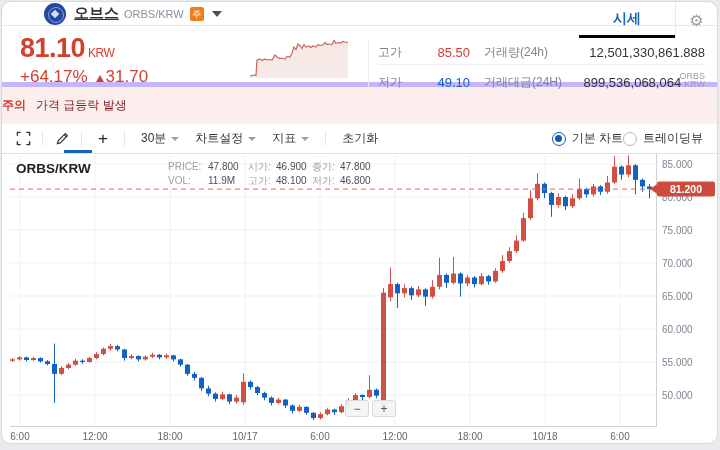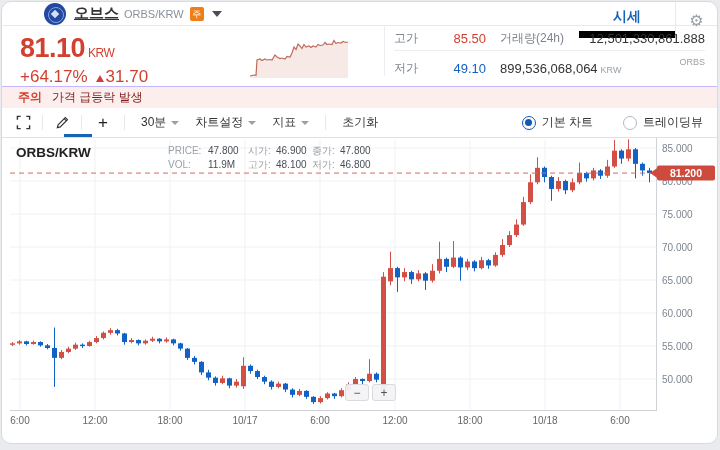--- a/index.html
+++ b/index.html
@@ -17,65 +17,65 @@
           background:#cfe0f7; transform:rotate(45deg); }
   .coin-name { margin-left:8px; font-size:15px; font-weight:bold; color:#333; text-decoration:underline; }
   .coin-pair { margin-left:5px; font-size:11px; color:#8a909a; }
   .caution-badge { margin-left:6px; width:14px; height:14px; background:#f07d17; border-radius:2px;
           color:#fff; font-size:9px; line-height:14px; text-align:center; }
   .coin-caret { margin-left:8px; width:0; height:0; border-left:5px solid transparent;
           border-right:5px solid transparent; border-top:6px solid #4a4f57; }
   .tabs { position:absolute; right:42px; top:0; height:36px; display:flex; }
   .tab { width:96px; height:36px; display:flex; align-items:center; justify-content:center;
          font-size:14px; color:#333; cursor:pointer; }
-  .tab.active { color:#1763b6; font-weight:bold; border-bottom:7px solid #000000; }
+  .tab.active { color:#1763b6; font-weight:bold; border-bottom:3px solid #000000; }
   .gear-cell { position:absolute; right:0; top:0; width:42px; height:36px; border-left:1px solid #e7e9ec;
          display:flex; align-items:center; justify-content:center; }
   .gear { font-size:16px; color:#9aa0a8; cursor:pointer; }
 
   
-  .pricebar { position:relative; height:61px; border-bottom:1px solid #c4b5fd; }
+  .pricebar { position:relative; height:61px; border-bottom:5px solid #c4b5fd; }
   .price-block { position:absolute; left:18px; top:7px; }
   .big-price { font-size:27px; font-weight:bold; color:#d24030; letter-spacing:-0.5px; }
   .big-price .unit { font-size:12px; font-weight:normal; margin-left:3px; }
   .change-line { margin-top:3px; font-size:17px; color:#d24030; }
   .up-arrow { display:inline-block; width:0; height:0; border-left:4px solid transparent;
          border-right:4px solid transparent; border-bottom:7px solid #d24030; margin:0 2px 0 8px; }
   .spark-box { position:absolute; left:246px; top:6px; width:102px; height:48px; }
-  .stats { position:absolute; left:366px; top:0; right:12px; border-left:1px solid #eceef0; padding-left:9px;margin-left:16px; }
+  .stats { position:absolute; left:366px; top:14px; right:12px; border-left:1px solid #eceef0; padding-left:9px; }
   .stat-row { display:flex; height:25px; align-items:center; }
   .stat-row.first { border-bottom:1px solid #eceef0; }
   .stat-row.second { padding-top:9px; }
   .s-left { width:92px; display:flex; justify-content:space-between; align-items:center; }
   .s-right { flex:1; display:flex; justify-content:space-between; align-items:center; padding-left:14px; }
   .s-label { font-size:12px; color:#7d8590; }
   .s-val { font-size:13px; }
   .s-val.red { color:#d24030; }
   .s-val.blue { color:#1261c4; }
   .s-val.dark { color:#333; }
   .s-sub-unit { font-size:9px; color:#9aa0a8; margin-left:3px; }
   .unit-orbs { position:absolute; right:0; top:31px; font-size:9px; color:#9aa0a8; }
 
   
-  .warnbar { height:21px; background:#fbeeec; display:flex; align-items:center; padding-left:16px; }
+  .warnbar { height:37px; background:#fbeeec; display:flex; align-items:center; }
   .warn-tag { font-size:12px; font-weight:bold; color:#d24030; }
   .warn-text { font-size:12px; color:#7f1d1d; margin-left:10px; }
 
   
   .toolbar { position:relative; height:30px; border-bottom:1px solid #dfe1e5; display:flex; align-items:center;
          padding-left:10px; background:#fff; }
   .tb-sep { width:1px; height:15px; background:#e6e8eb; margin:0 8px; }
   .tb-icon { display:flex; align-items:center; justify-content:center; width:22px; height:22px; cursor:pointer; }
   .tb-plus { font-size:17px; color:#222; cursor:pointer; width:26px; text-align:center; }
   .plus-underline { position:absolute; left:62px; bottom:0; width:28px; height:3px; background:#1763b6; }
   .tb-drop { display:flex; align-items:center; font-size:12px; color:#333; cursor:pointer; margin:0 8px; }
   .caret-down { width:0; height:0; border-left:4px solid transparent; border-right:4px solid transparent;
          border-top:4px solid #9aa0a8; margin-left:5px; }
   .tb-btn { font-size:12px; color:#333; cursor:pointer; margin:0 8px; }
-  .radios { margin-left:auto; display:flex; align-items:center; gap:30px; padding-right:14px; }
+  .radios { margin-left:auto; display:flex; align-items:center; gap:0; padding-right:14px; }
   .radio-item { display:flex; align-items:center; gap:6px; cursor:pointer; font-size:12px; color:#333; }
   .radio { width:14px; height:14px; border-radius:50%; border:1px solid #b4b8bf; position:relative; background:#fff; }
   .radio.sel { border:1.5px solid #1259b3; }
   .radio.sel:after { content:""; position:absolute; left:50%; top:50%; width:7px; height:7px; margin:-3.5px 0 0 -3.5px;
          border-radius:50%; background:#1259b3; }
 
   
   .chart-wrap { position:relative; height:294px; }
   .zoom-ctrl { position:absolute; left:343px; top:246px; display:flex; gap:3px; }
   .zoom-btn { width:24px; height:17px; background:rgba(243,243,245,.95); border:1px solid #d9dade; border-radius:3px;
@@ -126,20 +126,21 @@
           <span class="s-val dark">12,501,330,861.888</span>
         </div>
       </div>
       <div class="unit-orbs">ORBS</div>
       <div class="stat-row second">
         <div class="s-left">
           <span class="s-label">저가</span>
           <span class="s-val blue">49.10</span>
         </div>
         <div class="s-right">
+          <span class="s-label">거래대금(24H)</span>
           <span class="s-val dark"><span>899,536,068,064</span><span class="s-sub-unit">KRW</span></span>
         </div>
       </div>
     </div>
   </div>
 
   <div class="warnbar">
     <span class="warn-tag">주의</span>
     <span class="warn-text">가격 급등락 발생</span>
   </div>

